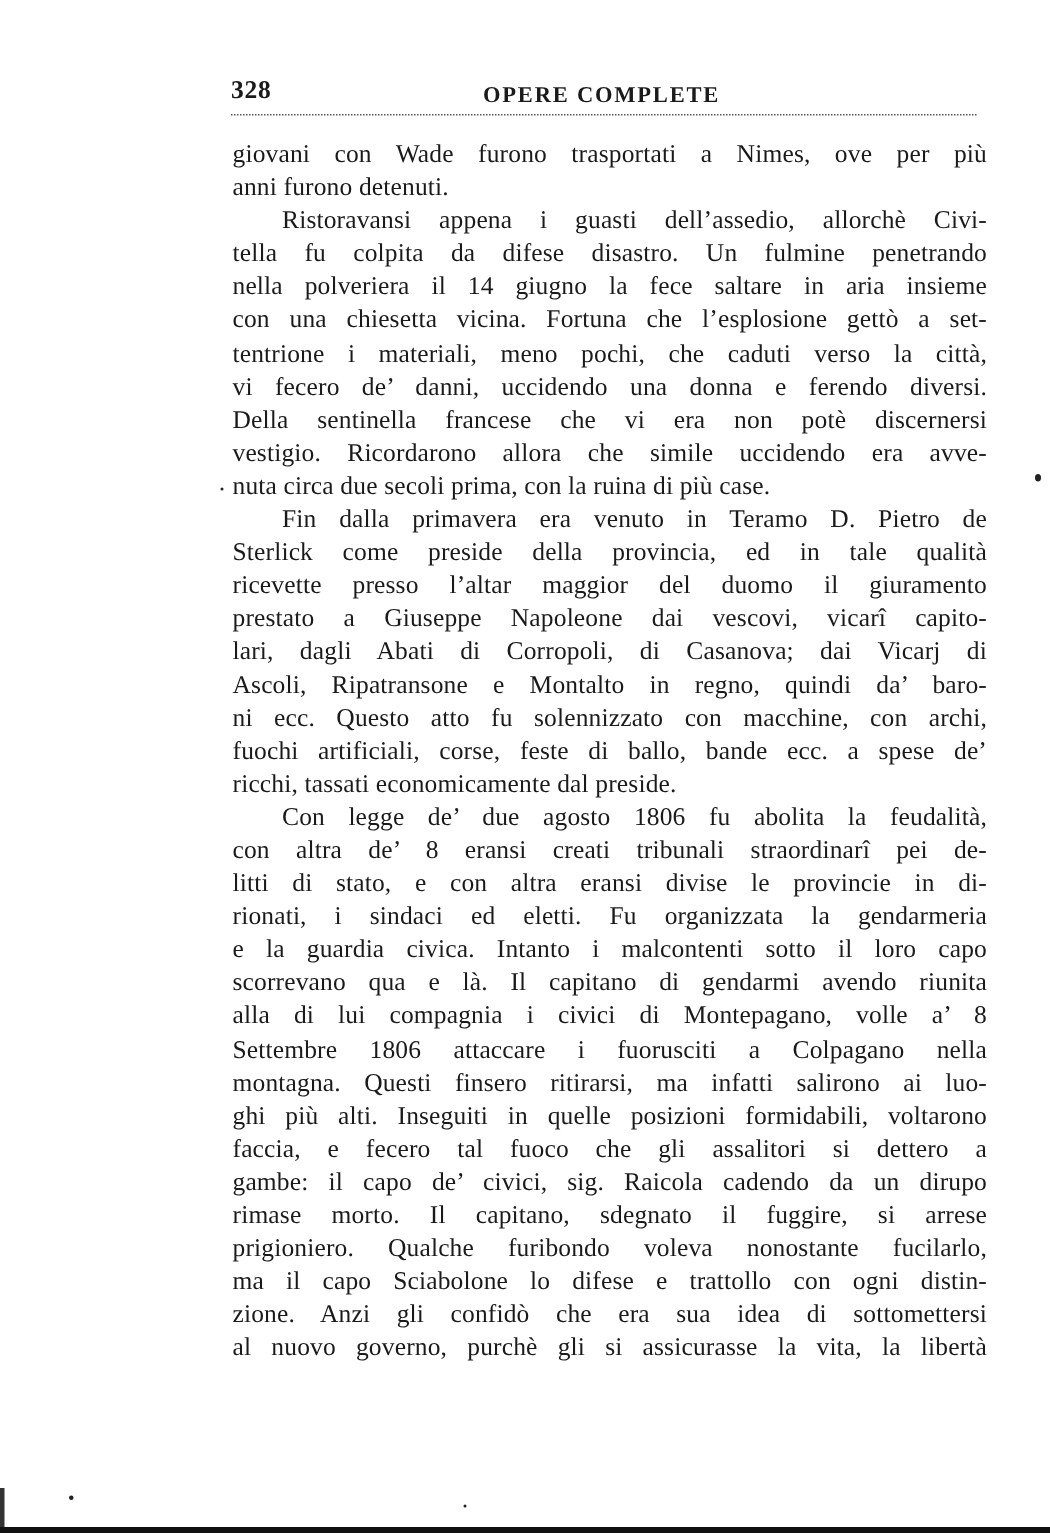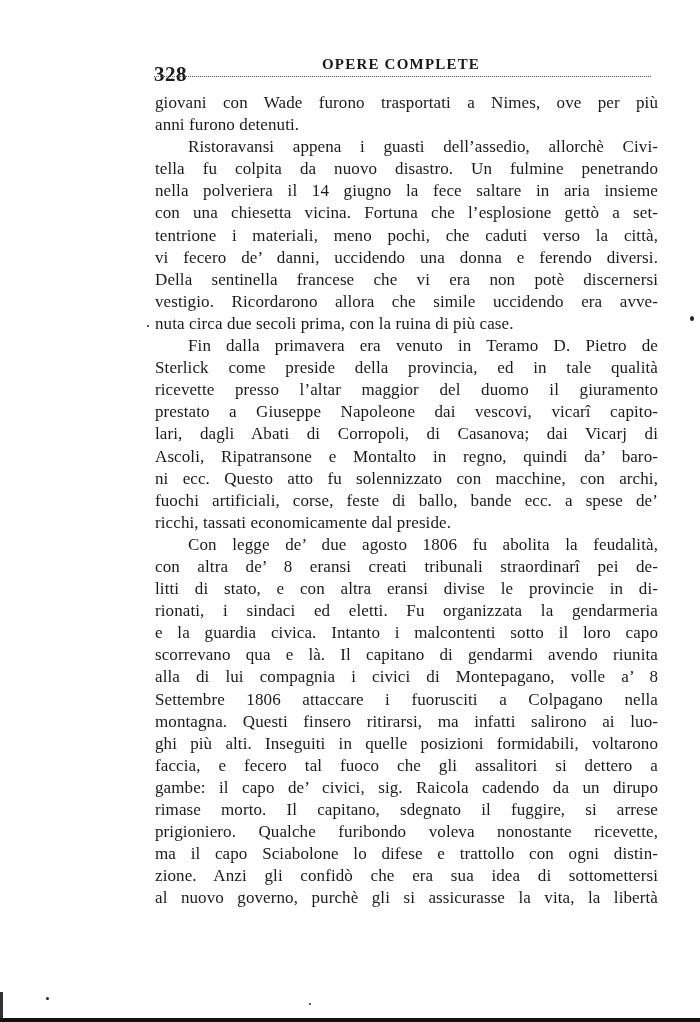--- a/index.html
+++ b/index.html
@@ -24,24 +24,24 @@
     .running-head {
       position: absolute;
       left: 154px;
       top: 50px;
       width: 503px;
       height: 30px;
     }
     .page-number {
       position: absolute;
       left: 0;
-      top: 12px;
+      top: 0;
       font-family: "Liberation Serif", serif;
       font-weight: bold;
-      font-size: 21px;
+      font-size: 17px;
       letter-spacing: 0.5px;
     }
     .running-title {
       position: absolute;
       left: 168px;
       top: 6px;
       font-family: "Liberation Serif", serif;
       font-weight: bold;
       font-size: 15px;
       letter-spacing: 1.2px;
@@ -109,21 +109,21 @@
   <div class="running-head">
     <span class="page-number">328</span>
     <span class="running-title">OPERE COMPLETE</span>
   </div>
   <div class="rule"></div>
 
   <div class="body-text" id="body-text">
       <span class="line">giovani con Wade furono trasportati a Nimes, ove per più</span>
       <span class="line last">anni furono detenuti.</span>
       <span class="line indent">Ristoravansi appena i guasti dell’assedio, allorchè Civi-</span>
-      <span class="line">tella fu colpita da nuovo disastro. Un fulmine penetrando</span>
+      <span class="line">tella fu colpita da difese disastro. Un fulmine penetrando</span>
       <span class="line">nella polveriera il 14 giugno la fece saltare in aria insieme</span>
       <span class="line">con una chiesetta vicina. Fortuna che l’esplosione gettò a set-</span>
       <span class="line">tentrione i materiali, meno pochi, che caduti verso la città,</span>
       <span class="line">vi fecero de’ danni, uccidendo una donna e ferendo diversi.</span>
       <span class="line">Della sentinella francese che vi era non potè discernersi</span>
       <span class="line">vestigio. Ricordarono allora che simile uccidendo era avve-</span>
       <span class="line last">nuta circa due secoli prima, con la ruina di più case.</span>
       <span class="line indent">Fin dalla primavera era venuto in Teramo D. Pietro de</span>
       <span class="line">Sterlick come preside della provincia, ed in tale qualità</span>
       <span class="line">ricevette presso l’altar maggior del duomo il giuramento</span>
@@ -139,21 +139,21 @@
       <span class="line">rionati, i sindaci ed eletti. Fu organizzata la gendarmeria</span>
       <span class="line">e la guardia civica. Intanto i malcontenti sotto il loro capo</span>
       <span class="line">scorrevano qua e là. Il capitano di gendarmi avendo riunita</span>
       <span class="line">alla di lui compagnia i civici di Montepagano, volle a’ 8</span>
       <span class="line">Settembre 1806 attaccare i fuorusciti a Colpagano nella</span>
       <span class="line">montagna. Questi finsero ritirarsi, ma infatti salirono ai luo-</span>
       <span class="line">ghi più alti. Inseguiti in quelle posizioni formidabili, voltarono</span>
       <span class="line">faccia, e fecero tal fuoco che gli assalitori si dettero a</span>
       <span class="line">gambe: il capo de’ civici, sig. Raicola cadendo da un dirupo</span>
       <span class="line">rimase morto. Il capitano, sdegnato il fuggire, si arrese</span>
-      <span class="line">prigioniero. Qualche furibondo voleva nonostante ricevette,</span>
+      <span class="line">prigioniero. Qualche furibondo voleva nonostante fucilarlo,</span>
       <span class="line">ma il capo Sciabolone lo difese e trattollo con ogni distin-</span>
       <span class="line">zione. Anzi gli confidò che era sua idea di sottomettersi</span>
       <span class="line">al nuovo governo, purchè gli si assicurasse la vita, la libertà</span>
     </div>
 
   <div class="speck" style="left:690px;top:316px;width:4px;height:5px;"></div>
   <div class="speck" style="left:147px;top:325px;width:2px;height:2px;"></div>
   <div class="speck" style="left:46px;top:997px;width:3px;height:3px;"></div>
   <div class="speck" style="left:309px;top:1003px;width:2px;height:2px;"></div>
   <div class="left-edge"></div>

